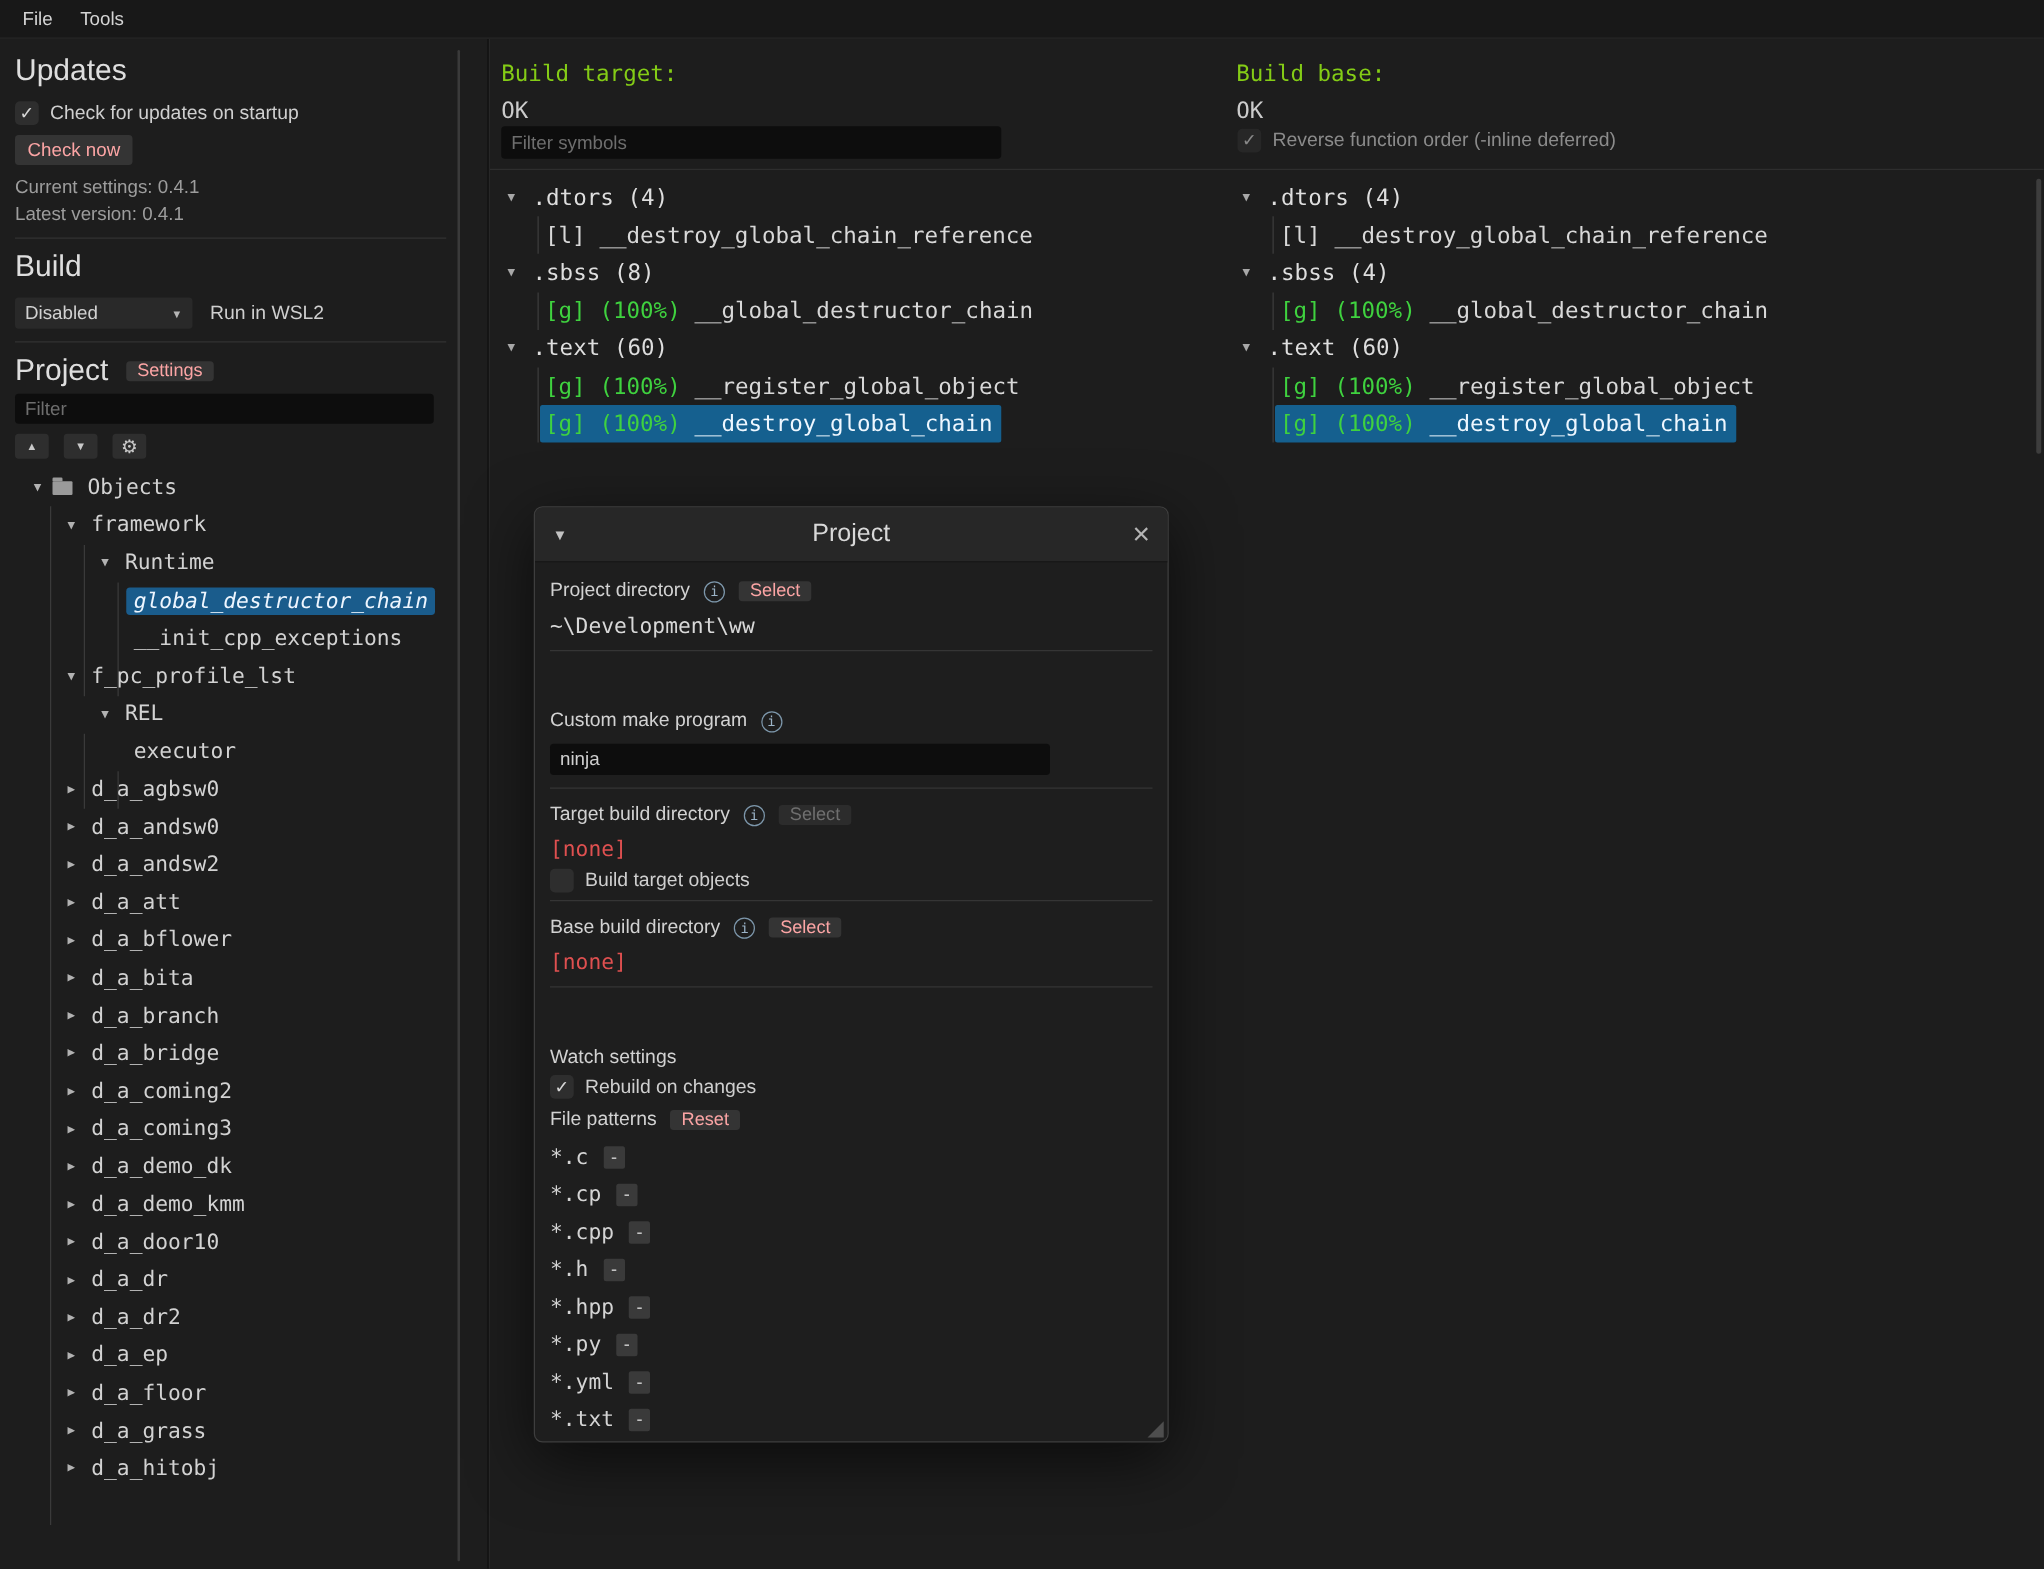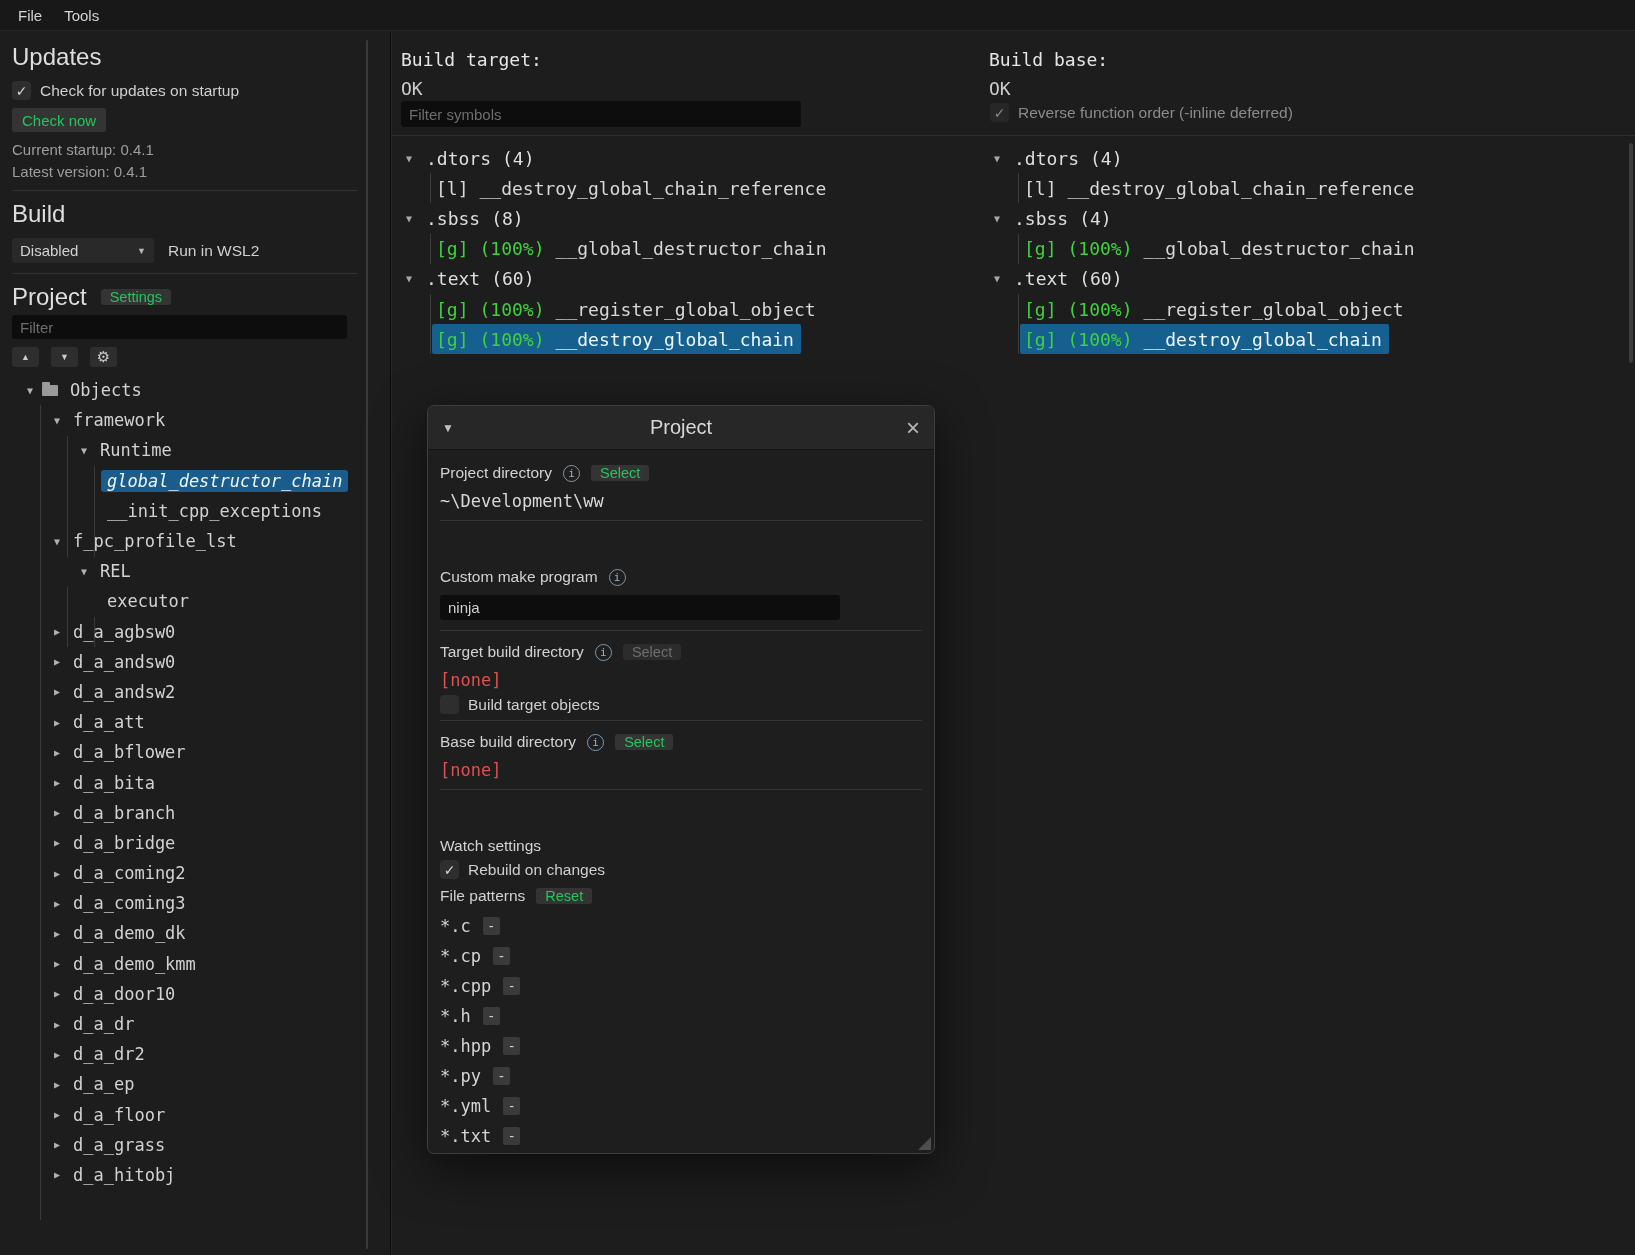--- a/index.html
+++ b/index.html
@@ -29,21 +29,21 @@
   .chk-row { display:flex; align-items:center; gap:9px; margin:4px 0 8px 0; font-size:15.5px; color:#cfcfcf; }
   .checkbox {
     width:19px; height:19px; flex:none; background:#2e2e2e; border-radius:4px;
     display:flex; align-items:center; justify-content:center; font-size:14px; color:#d6d6d6;
   }
   .checkbox.unchecked { color:transparent; }
   .checkbox.dim { background:#272727; color:#888888; }
   .lbl-dim { color:#8b8b8b; }
   .btn {
     display:inline-flex; align-items:center; justify-content:center;
-    background:#343434; color:#22c55e; border-radius:3px;
+    background:#343434; color:#fca5a5; border-radius:3px;
     padding:3px 10px; font-size:15px; height:24px; cursor:default;
   }
   .btn.disabled { background:#2c2c2c; color:#6f6f6f; }
   .dim-line { color:#9d9d9d; font-size:15px; margin:4px 0 5px 0; }
   .hsep { height:1px; background:#323232; margin:10px 0 9px 0; }
   .combo-row { display:flex; align-items:center; gap:14px; margin:4px 0 6px 0; }
   .combo {
     width:142px; height:25px; background:#292929; border-radius:3px;
     display:flex; align-items:center; justify-content:space-between;
     padding:0 8px; font-size:15px; color:#d2d2d2;
@@ -81,21 +81,21 @@
   
   .side-scroll { position:absolute; left:366px; top:40px; bottom:6px; width:2px; background:#3a3a3a; border-radius:2px; }
   .vsep { position:absolute; left:390px; top:31px; bottom:0; width:1px; background:#0c0c0c; }
   .vsep2 { position:absolute; left:391px; top:31px; bottom:0; width:1px; background:#272727; }
 
   
   .main { position:absolute; left:392px; top:31px; right:0; bottom:0; }
   .ph { position:absolute; font-family:"DejaVu Sans Mono","Liberation Mono",monospace; }
   .ph.left { left:9px; top:14px; }
   .ph.right { left:597px; top:14px; }
-  .ph-title { font-size:18px; color:#e5e5e5; line-height:29px; }
+  .ph-title { font-size:18px; color:#84cc16; line-height:29px; }
   .ph-status { font-size:18px; color:#cccccc; line-height:29px; }
   .sym-filter { position:absolute; left:9px; top:70px; width:400px; height:26px; }
   .reverse-row { position:absolute; left:598px; top:72px; }
   .main-sep { position:absolute; left:0; right:0; top:104px; height:1px; background:#2e2e2e; }
   .main-scroll { position:absolute; right:2px; top:112px; width:4px; height:220px; background:#3d3d3d; border-radius:2px; }
 
   .symlist { position:absolute; top:112px; font-family:"DejaVu Sans Mono","Liberation Mono",monospace; font-size:18px; }
   .symlist.left { left:9px; }
   .symlist.right { left:597px; }
   .sec-row { height:30.2px; display:flex; align-items:center; padding-left:5px; }
@@ -166,21 +166,21 @@
 
   <div class="section-title">Updates</div>
 
   <div class="chk-row">
     <span class="checkbox">✓</span>
     <span>Check for updates on startup</span>
   </div>
 
   <span class="btn">Check now</span>
 
-  <div class="dim-line" style="margin-top:9px;">Current startup: 0.4.1</div>
+  <div class="dim-line" style="margin-top:9px;">Current settings: 0.4.1</div>
   <div class="dim-line">Latest version: 0.4.1</div>
 
   <div class="hsep"></div>
 
   <div class="section-title">Build</div>
 
   <div class="combo-row">
     <div class="combo">
       <span>Disabled</span>
       <span class="caret">▼</span>

